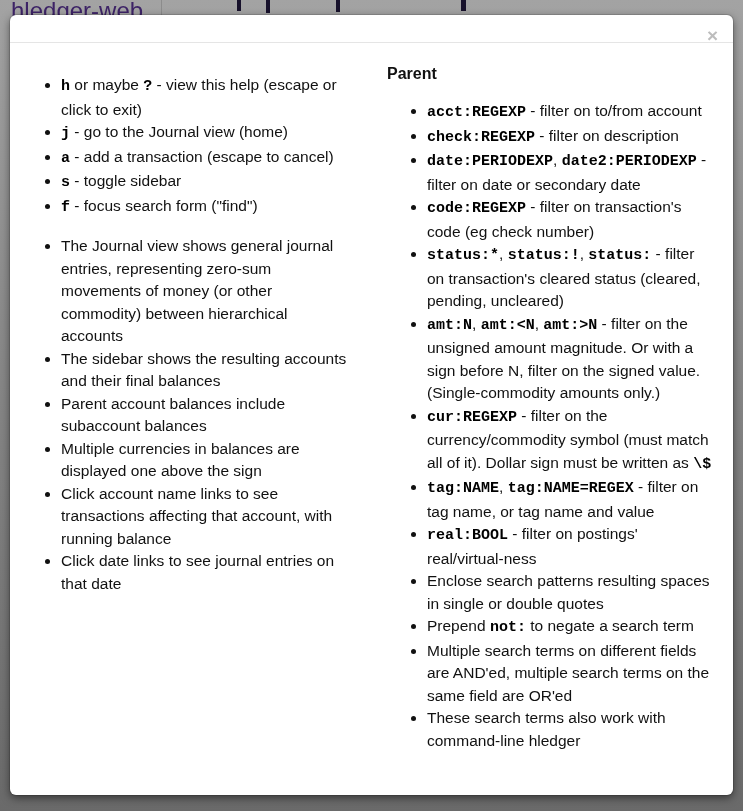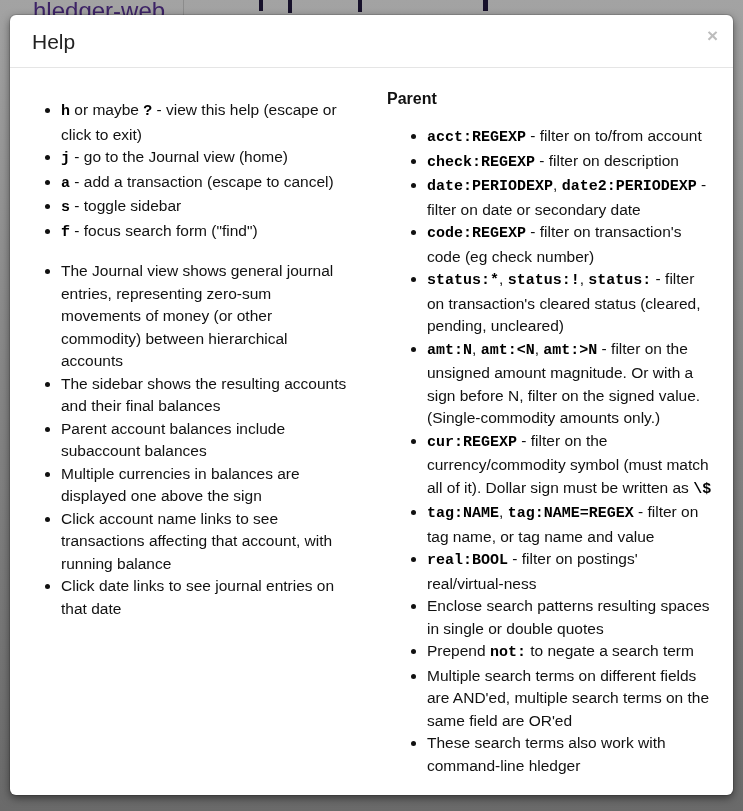--- a/index.html
+++ b/index.html
@@ -7,21 +7,20 @@
     width: 743px; height: 811px;
     overflow: hidden; position: relative;
     background: linear-gradient(#a3a3a3 0%, #8a8a8a 40%, #6a6a6a 100%);
     font-family: "Liberation Sans", sans-serif;
   }
 
   
   .bg-strip {
     position: absolute; top: 0; left: 0; right: 0; height: 19px;
     overflow: hidden;
-    margin-left: 22px;
   }
   .site-link {
     position: absolute; left: 11px; top: -3px;
     font-size: 24px; font-weight: normal;
     color: #3d2366; text-decoration: none; white-space: nowrap;
   }
   .bg-vline {
     position: absolute; top: 0; left: 161px; width: 1px; height: 15px;
     background: rgba(0,0,0,0.14);
   }
@@ -82,21 +81,20 @@
   <a href="#" class="site-link">hledger-web</a>
   <div class="bg-vline"></div>
   <div class="bg-frag" style="left:237px; width:4px; height:11px;"></div>
   <div class="bg-frag" style="left:266px; width:4px; height:13px;"></div>
   <div class="bg-frag" style="left:336px; width:4px; height:12px;"></div>
   <div class="bg-frag" style="left:461px; width:5px; height:11px;"></div>
 </div>
 
 <div class="modal">
   <div class="modal-header">
-    <h2 class="modal-title">Help</h2>
     <button class="close-btn">×</button>
   </div>
   <div class="modal-body">
     <div class="col-left">
         <ul class="help-list">
           <li><code class="term">h</code> or maybe <code class="term">?</code> - view this help (escape or click to exit)</li>
           <li><code class="term">j</code> - go to the Journal view (home)</li>
           <li><code class="term">a</code> - add a transaction (escape to cancel)</li>
           <li><code class="term">s</code> - toggle sidebar</li>
           <li><code class="term">f</code> - focus search form ("find")</li>

